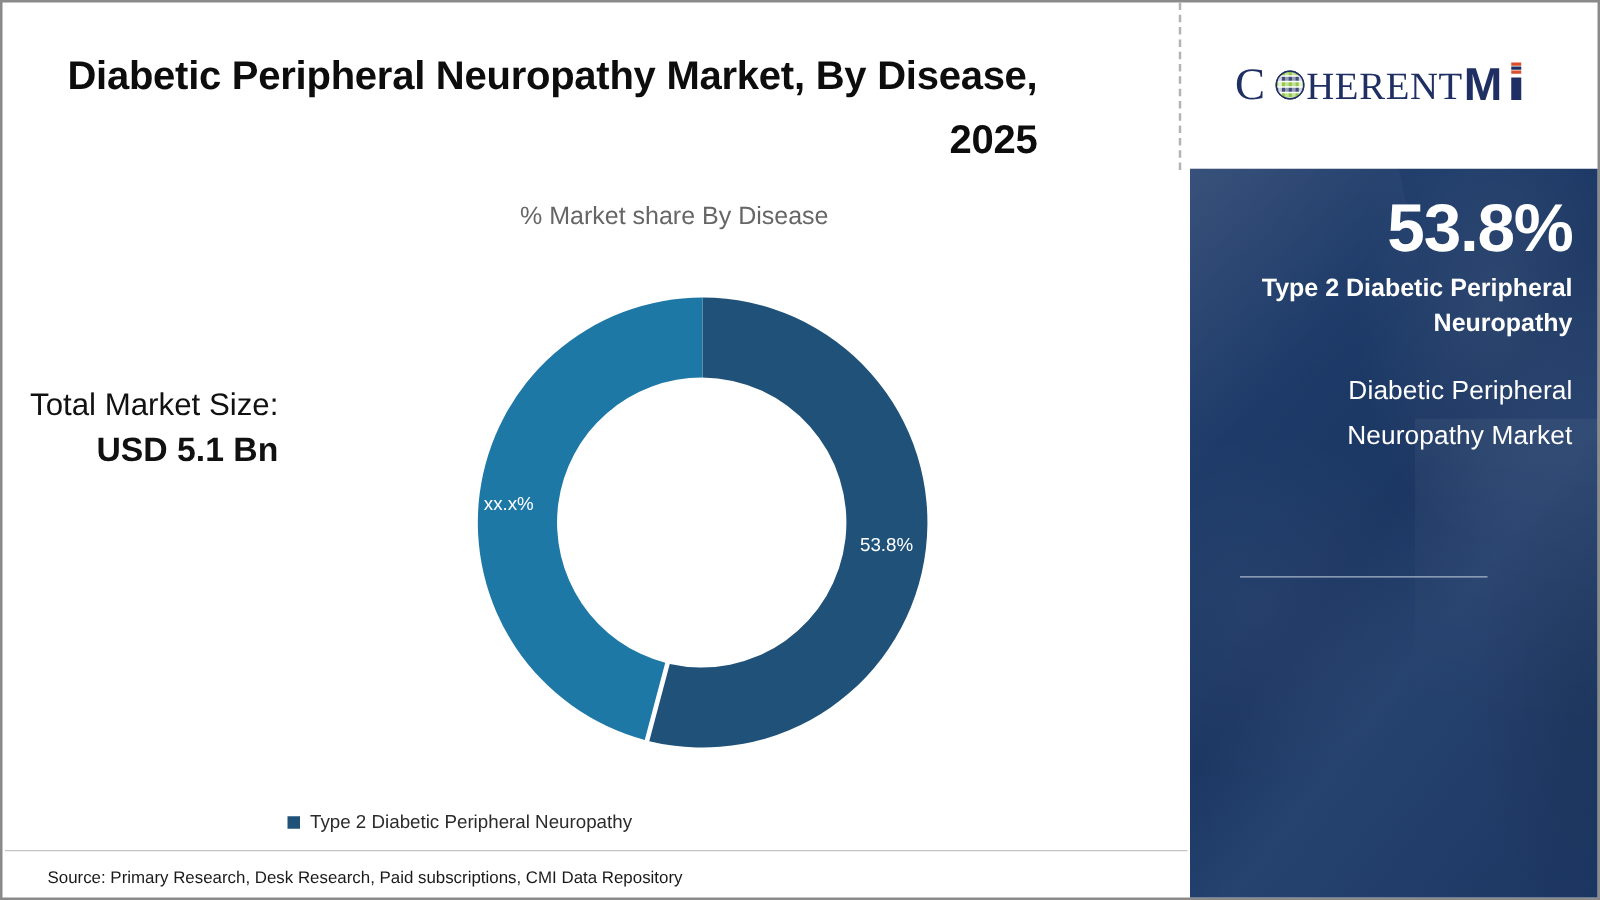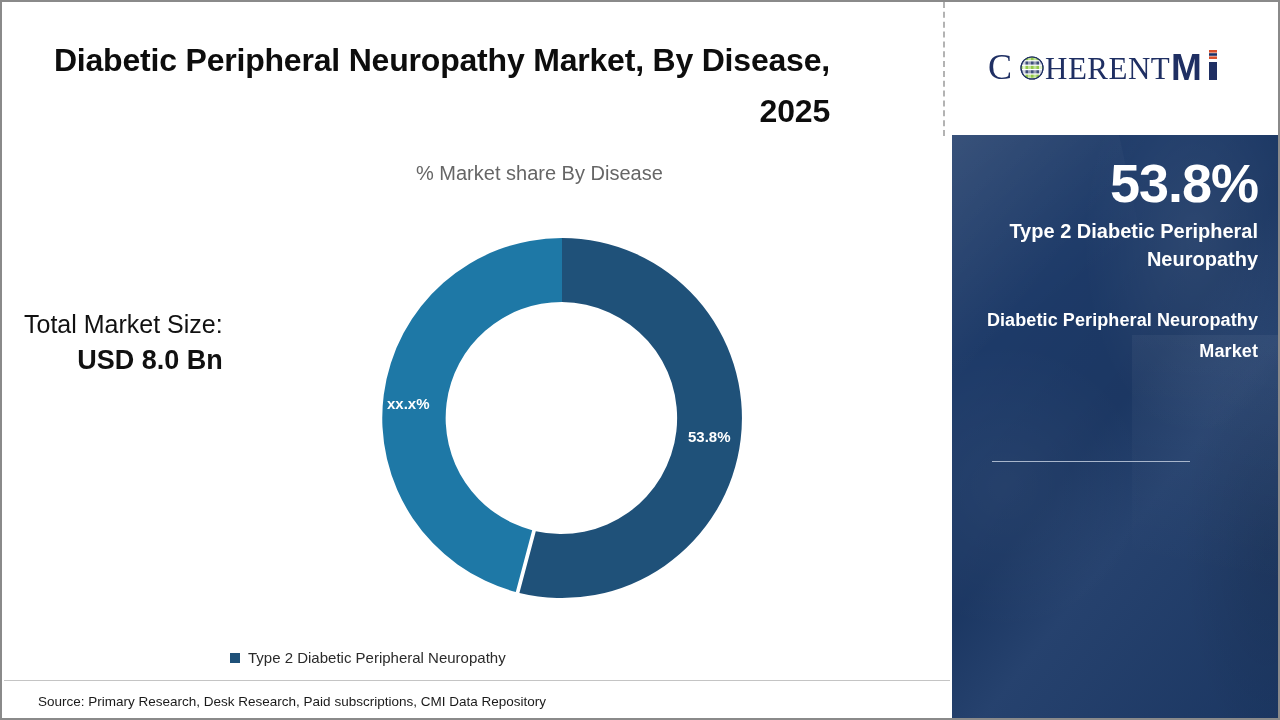--- a/index.html
+++ b/index.html
@@ -123,23 +123,23 @@
   }
   #panel-rule {
     position: absolute;
     left: 990px;
     top: 459px;
     width: 198px;
     height: 0;
     border-top: 1px solid #a8b6cc;
   }
   #panel-market-name {
-    margin-top: 32px;
-    font-size: 18px;
-    font-weight: 700;
+    margin-top: 22px;
+    font-size: 21px;
+    font-weight: 400;
     line-height: 1.67;
     letter-spacing: 0.1px;
   }
 
   
   #chart-subtitle {
     position: absolute;
     left: 414px;
     top: 160px;
     font-size: 20px;
@@ -170,21 +170,21 @@
     top: 228px;
     width: 376px;
     height: 376px;
   }
   #donut-wrap svg { display: block; }
 
   .slice-label {
     position: absolute;
     color: #ffffff;
     font-size: 15px;
-    font-weight: bold;
+    font-weight: normal;
     white-space: nowrap;
   }
   #label-type2 { left: 686px; top: 426px; }
   #label-type1 { left: 385px; top: 393px; }
 
   
   #legend {
     position: absolute;
     left: 228px;
     top: 647px;
@@ -271,21 +271,21 @@
       <rect x="221" y="4" width="8" height="2.6" fill="#d94f2b"></rect>
       <rect x="221" y="7.2" width="8" height="2.6" fill="#1f2f63"></rect>
       <rect x="221" y="10.4" width="8" height="2.6" fill="#d94f2b"></rect>
     </svg>
   </div>
 
   <div id="chart-subtitle">% Market share By Disease</div>
 
   <div id="total-market-block">
     <div id="tms-label">Total Market Size:</div>
-    <div id="tms-value">USD 8.0 Bn</div>
+    <div id="tms-value">USD 5.1 Bn</div>
   </div>
 
   <div id="donut-wrap">
     <svg width="376" height="376" viewBox="0 0 376 376" xmlns="http://www.w3.org/2000/svg">
 
       <path fill="#1f5179" d="M 188 8
                A 180 180 0 1 1 145.4 362.9
                L 161.8 301.2
                A 116 116 0 1 0 188 72
                Z"></path>

